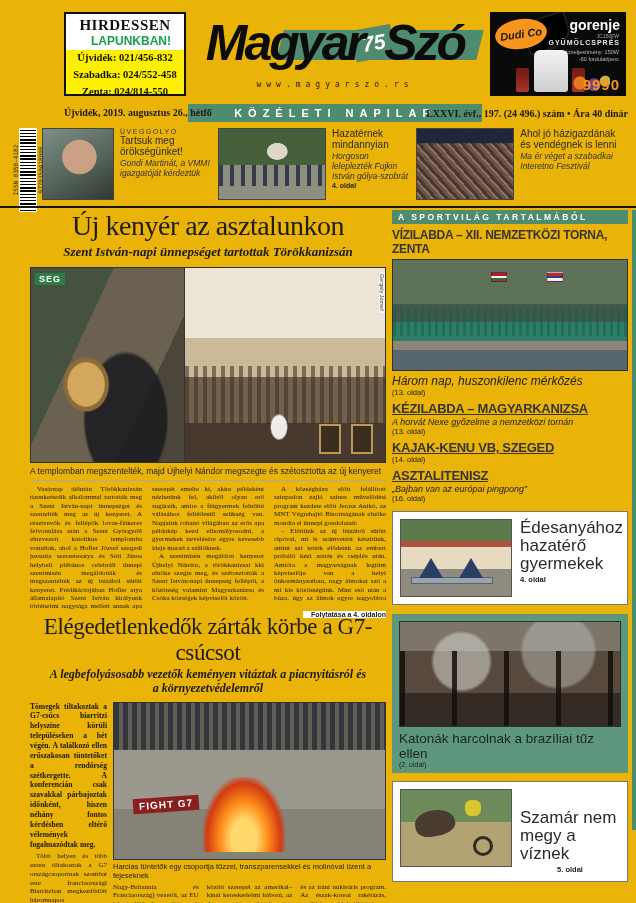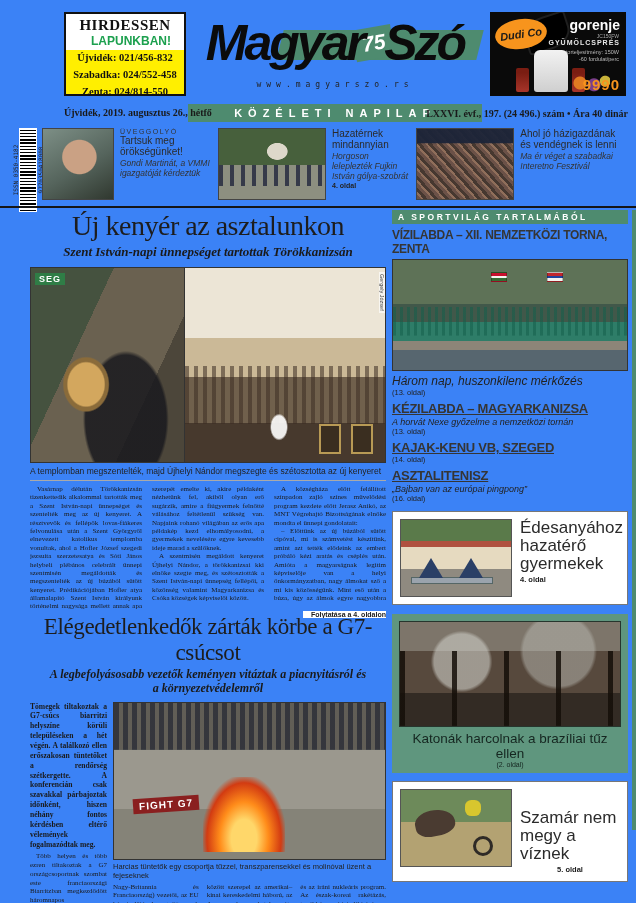--- a/index.html
+++ b/index.html
@@ -1,19 +1,19 @@
 <!DOCTYPE html>
 <html><head>
 <meta charset="utf-8">
 <style>
   * { margin:0; padding:0; box-sizing:border-box; }
   html,body { background:#e8e8e8; }
   .page {
     position:relative; width:636px; height:903px; margin:0 auto;
-    background:#3b82f6; overflow:hidden;
+    background:#eab308; overflow:hidden;
     font-family:"Liberation Serif", serif; color:#1a1a1a;
   }
 
   
   .promo { position:absolute; left:64px; top:12px; width:122px; height:84px;
            border:2px solid #111; background:#ffef00; text-align:center; overflow:hidden;}
   .promo-top { background:#fff; padding:3px 0 2px; }
   .promo-t1 { font:bold 15px "Liberation Serif",serif; letter-spacing:.5px; color:#111;}
   .promo-t2 { font:bold 12px "Liberation Sans",sans-serif; color:#1ca04e;padding-left:12px; }
   .promo-phone { font:bold 10.5px "Liberation Serif",serif; line-height:1.6; color:#111;}
@@ -162,21 +162,21 @@
   .pump { position:absolute; bottom:18px; width:0; height:0;
           border-left:12px solid transparent; border-right:12px solid transparent;
           border-bottom:20px solid #2a3f66; }
   .pump.p1 { left:18px; } .pump.p2 { left:58px; }
   .pump-base { position:absolute; bottom:12px; left:10px; width:82px; height:7px; background:#9aa3ad;
                border:1px solid #566; }
   .bt-title { font-size:17px; color:#2b2b2b; line-height:1.05; }
   .bt-sub { font-style:italic; font-size:9px; color:#222; margin-top:3px; line-height:1.2; }
   .bt-page { font-weight:bold; font-size:7.5px; margin-top:2px; }
 
-  .green-box { background:#5f967e; padding:7px 7px 5px; margin-top:9px;text-align:center; }
+  .green-box { background:#5f967e; padding:7px 7px 5px; margin-top:9px; }
   .gb-photo { height:106px; border:1px solid #26352d; position:relative; overflow:hidden;
     background-image:
       repeating-linear-gradient(90deg, rgba(20,14,8,.85) 0 5px, rgba(0,0,0,0) 5px 52px),
       radial-gradient(circle at 28% 38%, rgba(205,205,198,.6) 0 16%, rgba(0,0,0,0) 18%),
       radial-gradient(circle at 72% 28%, rgba(185,185,178,.5) 0 20%, rgba(0,0,0,0) 22%),
       linear-gradient(#7d756a 0 28%, #57493d 28% 68%, #332b24 68% 100%);
     background-size:100% 72%, 100% 100%, 100% 100%, 100% 100%;
     background-position:0 100%, 0 0, 0 0, 0 0; background-repeat:no-repeat; }
   .gb-title { font-size:13.5px; color:#152620; margin-top:4px; }
   .gb-page { font-size:7px; color:#152620; }

